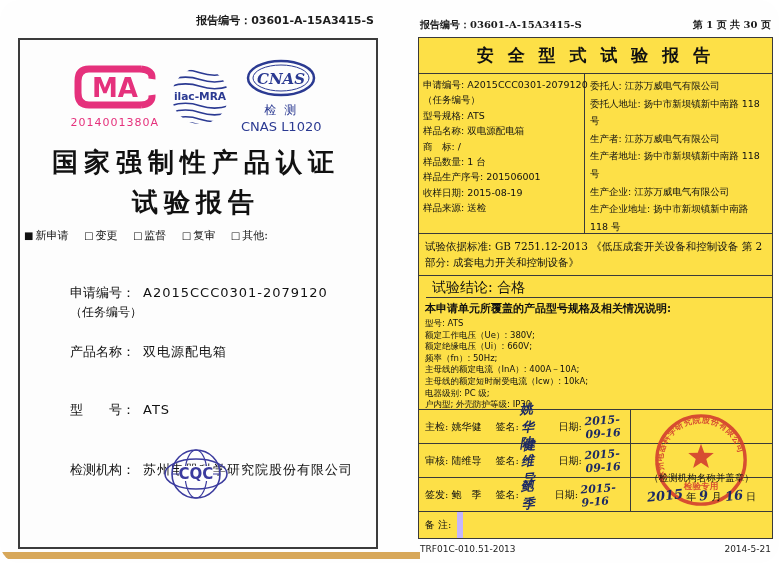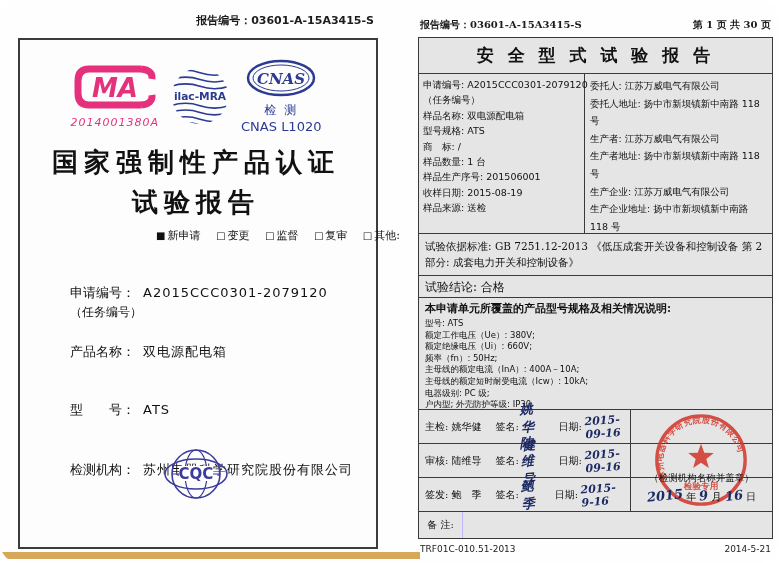--- a/index.html
+++ b/index.html
@@ -5,68 +5,68 @@
   html,body{margin:0;padding:0;background:#ffffff;}
   #stage{position:relative;width:779px;height:563px;background:#fefefe;overflow:hidden;
          font-family:"DejaVu Serif","Liberation Serif",serif;color:#222;border-radius:20px;}
   .sans{font-family:"DejaVu Sans","Liberation Sans",sans-serif;}
 
   
   #left-page{position:absolute;left:0;top:0;width:410px;height:563px;background:#fefefe;}
   .lp-reportno{position:absolute;top:13px;right:36px;font-size:11px;font-weight:bold;color:#1c1c1c;}
   .lp-border{position:absolute;left:18px;top:38px;width:356px;height:507px;border:2px solid #3c3c3c;background:#fdfdfd;}
   .lp-logos{position:absolute;left:18px;top:58px;width:356px;display:flex;justify-content:center;align-items:center;gap:10px;}
-  .cma-wrap{text-align:center;font-style:italic;}
+  .cma-wrap{text-align:center;}
   .cma-num{font-size:11px;color:#e5317c;letter-spacing:1px;margin-top:1px;font-family:"DejaVu Sans",sans-serif;}
   .lp-title{position:absolute;left:18px;top:142px;width:356px;text-align:center;font-size:26px;font-weight:bold;
             letter-spacing:6px;color:#111;line-height:40px;}
-  .lp-checks{position:absolute;left:18px;top:228px;width:356px;text-align:right;font-size:11px;color:#111;padding-left:32px;}
+  .lp-checks{position:absolute;left:18px;top:228px;width:356px;text-align:left;font-size:11px;color:#111;}
   .lp-checks .ck{margin:0 6px;white-space:nowrap;}
   .lp-checks .bx{font-size:10px;margin-right:2px;}
   .lp-fields{position:absolute;left:70px;top:276px;width:290px;font-size:13px;color:#111;}
   .lp-field{margin-bottom:2px;margin-top:8px;}
   .lp-field .v{margin-left:8px;letter-spacing:1px;}
   .lp-note{font-size:12px;margin-bottom:22px;}
   .gap1{margin-bottom:40px;} .gap2{margin-bottom:42px;}
   .lp-cqc{position:absolute;left:18px;top:448px;width:356px;display:flex;justify-content:center;}
 
   
   #right-page{position:absolute;left:410px;top:0;width:369px;height:563px;background:#fefefe;}
   .rp-head{position:absolute;left:10px;right:8px;top:18px;font-size:10px;font-weight:bold;color:#1c1c1c;display:flex;justify-content:space-between;}
-  .rp-table{position:absolute;left:8px;top:37px;width:353px;border:1.5px solid #3a3a3a;background:#e5e5e5;}
+  .rp-table{position:absolute;left:8px;top:37px;width:353px;border:1.5px solid #3a3a3a;background:#fde047;}
   .row{border-bottom:1px solid #3a3a3a;position:relative;box-sizing:border-box;}
   .row:last-child{border-bottom:none;}
   .rp-title{height:36px;display:flex;align-items:center;justify-content:center;
             font-size:17px;font-weight:bold;letter-spacing:4px;color:#111;}
   .rp-info{height:160px;display:flex;}
   .rp-info .col-l{width:47%;border-right:1px solid #3a3a3a;padding:3px 4px;box-sizing:border-box;}
   .rp-info .col-r{width:53%;padding:3px 5px;box-sizing:border-box;}
   .il{font-size:9.5px;line-height:15.4px;color:#111;white-space:nowrap;}
   .ir{font-size:9.5px;line-height:17.6px;color:#111;text-align:left;}
   .rp-standard{height:42px;padding:4px 6px;font-size:10.5px;line-height:16px;color:#111;box-sizing:border-box;}
-  .rp-conclusion{height:22px;padding:3px 6px;font-size:12px;color:#111;box-sizing:border-box;}
+  .rp-conclusion{height:22px;padding:3px 6px;font-size:14px;color:#111;box-sizing:border-box;margin-left:7px;}
   .rp-coverage{height:112px;padding:3px 6px;box-sizing:border-box;}
   .cov-title{font-size:11px;font-weight:bold;color:#111;margin-bottom:2px;}
   .cov-line{font-size:8.5px;line-height:11.6px;color:#111;}
   .sig-row{height:34px;display:flex;}
   .sig-left{width:60%;border-right:1px solid #3a3a3a;display:flex;align-items:center;padding:0 6px;box-sizing:border-box;
             font-size:10px;color:#111;}
   .sig-left .role{white-space:nowrap;}
   .sig-left .lbl{margin-left:14px;white-space:nowrap;}
   .hand{font-family:"DejaVu Serif",serif;font-style:italic;font-weight:bold;color:#1d2a63;
         display:inline-block;transform:rotate(-4deg);}
   .sig-name{font-size:13px;margin:0 2px;}
   .sig-date{font-size:11px;margin-left:3px;}
   .seal-cell{position:absolute;right:0;top:0;width:40%;height:102px;box-sizing:border-box;text-align:center;}
   .seal-svg{position:absolute;left:50%;top:2px;transform:translateX(-50%);}
   .seal-caption{position:absolute;left:0;right:0;top:62px;font-size:9.5px;color:#111;}
   .seal-date{position:absolute;left:0;right:0;top:78px;font-size:10px;color:#111;}
   .seal-date .hand{font-size:13px;transform:rotate(-6deg);}
   .rp-remark{height:26px;display:flex;}
-  .rp-remark .rlbl{width:44px;border-right:1px solid #c4b5fd;display:flex;align-items:center;justify-content:center;
+  .rp-remark .rlbl{width:44px;border-right:6px solid #c4b5fd;display:flex;align-items:center;justify-content:center;
                    font-size:10px;color:#111;box-sizing:border-box;}
   .rp-remark .rval{flex:1;display:flex;align-items:center;justify-content:center;font-size:10px;color:#111;letter-spacing:1px;}
   .rp-footer{position:absolute;left:10px;right:8px;top:544px;font-size:9px;color:#222;display:flex;justify-content:space-between;
              font-family:"DejaVu Sans",sans-serif;}
   .tan-strip{position:absolute;left:0;top:552px;width:420px;height:7px;background:#d8a85a;}
 </style>
 </head>
 <body>
 
 <div id="stage">
@@ -166,22 +166,22 @@
     </div>
 
     <div class="rp-table">
 
       <div class="row rp-title">安 全 型 式 试 验 报 告</div>
 
       <div class="row rp-info">
         <div class="col-l">
           <div class="il sans">申请编号: A2015CCC0301-2079120</div>
           <div class="il sans">（任务编号）</div>
+          <div class="il sans">型号规格: ATS</div>
           <div class="il sans">样品名称: 双电源配电箱</div>
-          <div class="il sans">型号规格: ATS</div>
           <div class="il sans">商　标: /</div>
           <div class="il sans">样品数量: 1 台</div>
           <div class="il sans">样品生产序号: 201506001</div>
           <div class="il sans">收样日期: 2015-08-19</div>
           <div class="il sans">样品来源: 送检</div>
         </div>
         <div class="col-r">
           <div class="ir sans">委托人: 江苏万威电气有限公司</div>
           <div class="ir sans">委托人地址: 扬中市新坝镇新中南路 118 号</div>
           <div class="ir sans">生产者: 江苏万威电气有限公司</div>

